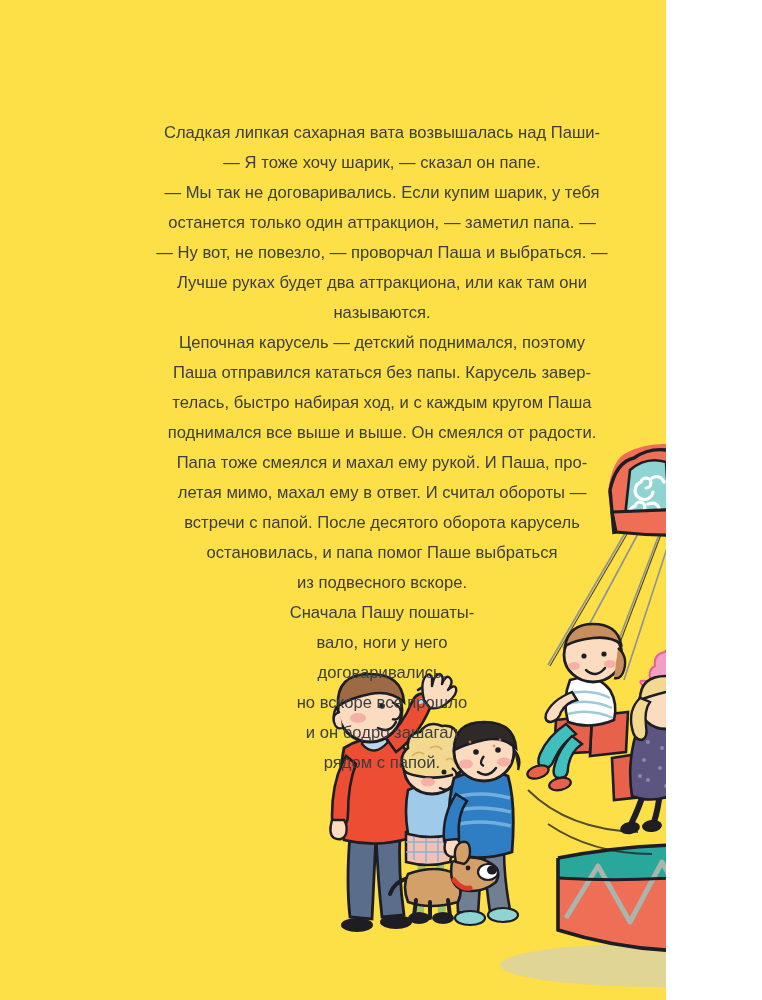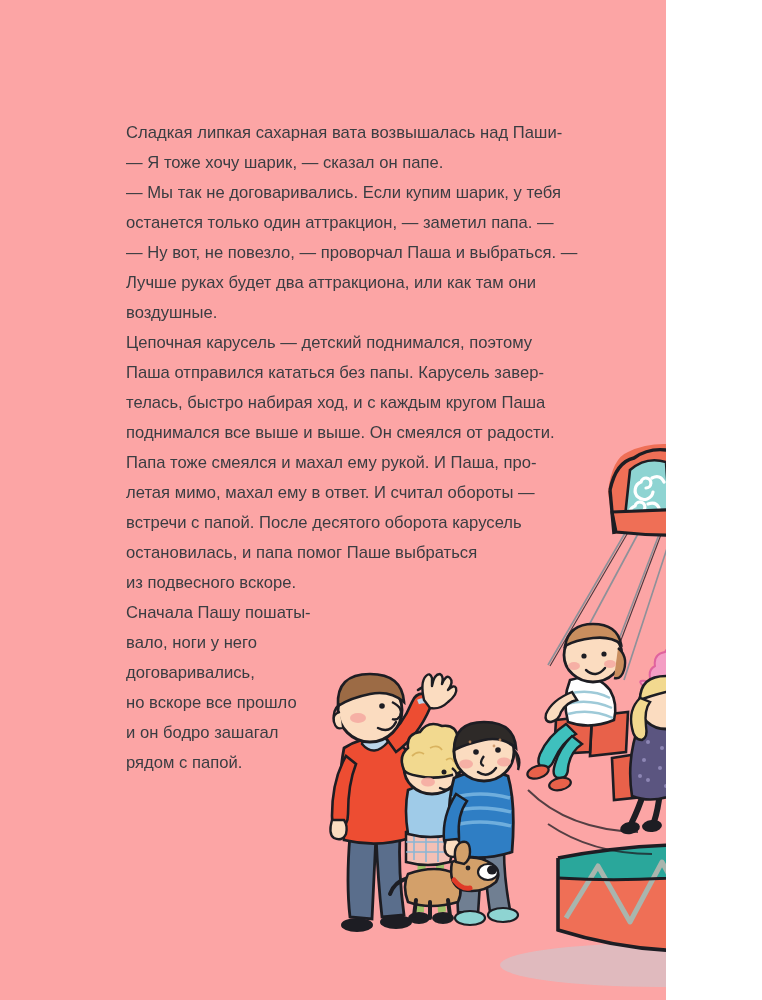--- a/index.html
+++ b/index.html
@@ -5,23 +5,24 @@
 <style>
   html, body {
     margin: 0;
     padding: 0;
     background: #ffffff;
   }
   #page {
     position: relative;
     width: 666px;
     height: 1000px;
-    background: #fca5a5;
+    background: #fde047;
     overflow: hidden;
     font-family: "Liberation Sans", "DejaVu Sans", sans-serif;
+    text-align: center;
   }
 
   
   #story {
     position: absolute;
     left: 126px;
     top: 118px;
     width: 512px;
     z-index: 5;
   }
@@ -355,21 +356,21 @@
     </g>
   </svg>
 
   <div id="story">
     <div class="line">Сладкая липкая сахарная вата возвышалась над Паши-</div>
     <div class="line">— Я тоже хочу шарик, — сказал он папе.</div>
     <div class="line">— Мы так не договаривались. Если купим шарик, у тебя</div>
     <div class="line">останется только один аттракцион, — заметил папа. —</div>
     <div class="line">— Ну вот, не повезло, — проворчал Паша и выбраться. —</div>
     <div class="line">Лучше руках будет два аттракциона, или как там они</div>
-    <div class="line">воздушные.</div>
+    <div class="line">называются.</div>
     <div class="line">Цепочная карусель — детский поднимался, поэтому</div>
     <div class="line">Паша отправился кататься без папы. Карусель завер-</div>
     <div class="line">телась, быстро набирая ход, и с каждым кругом Паша</div>
     <div class="line">поднимался все выше и выше. Он смеялся от радости.</div>
     <div class="line">Папа тоже смеялся и махал ему рукой. И Паша, про-</div>
     <div class="line">летая мимо, махал ему в ответ. И считал обороты —</div>
     <div class="line">встречи с папой. После десятого оборота карусель</div>
     <div class="line">остановилась, и папа помог Паше выбраться</div>
     <div class="line">из подвесного вскоре.</div>
     <div class="line">Сначала Пашу пошаты-</div>

